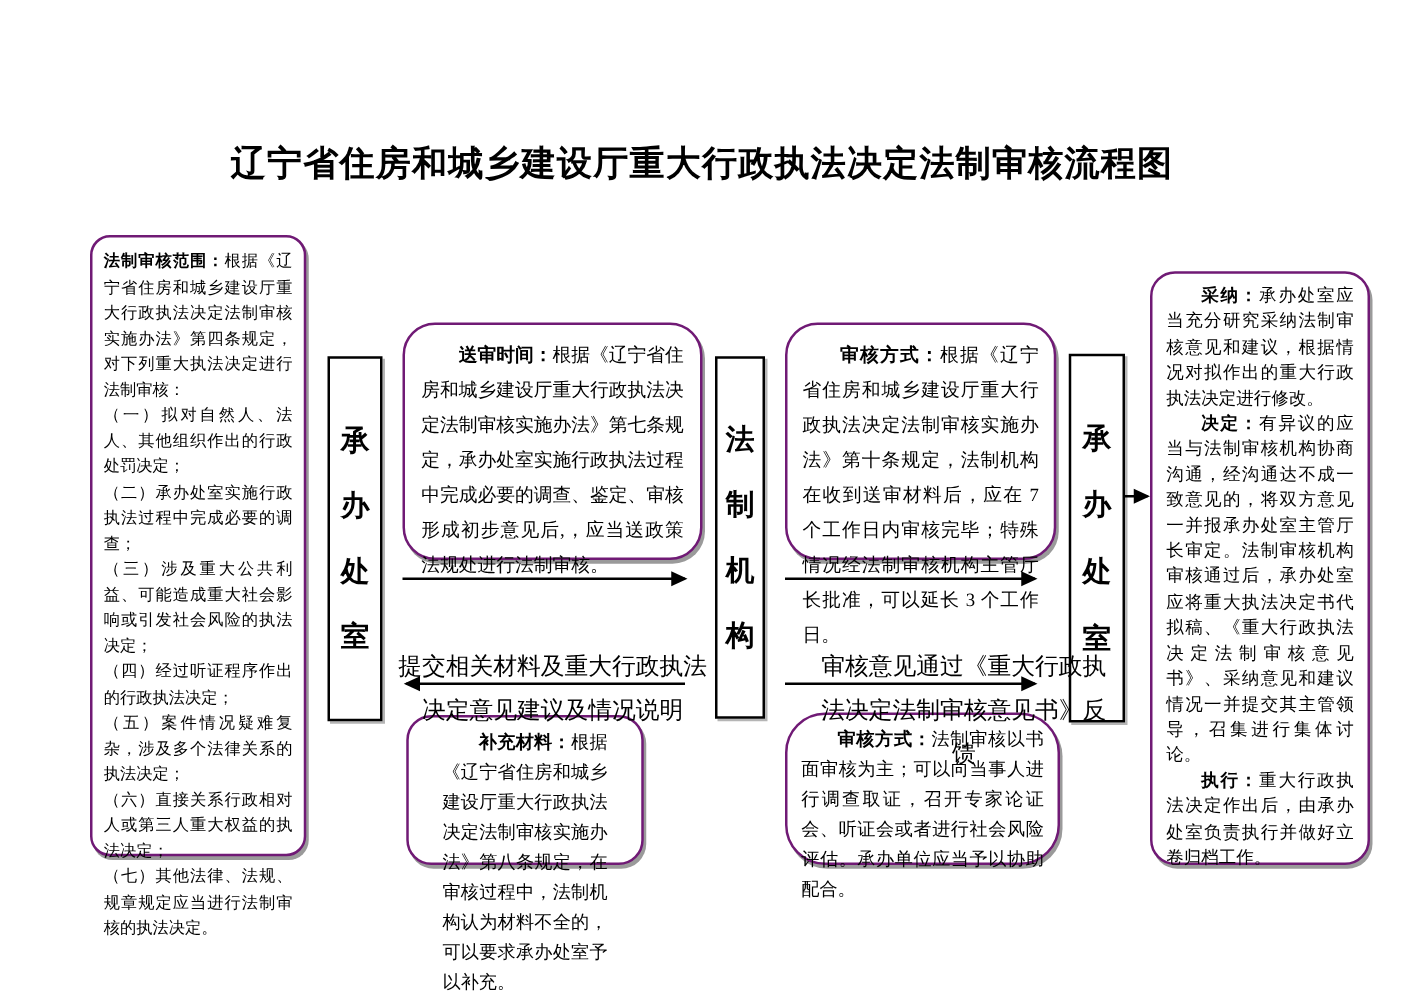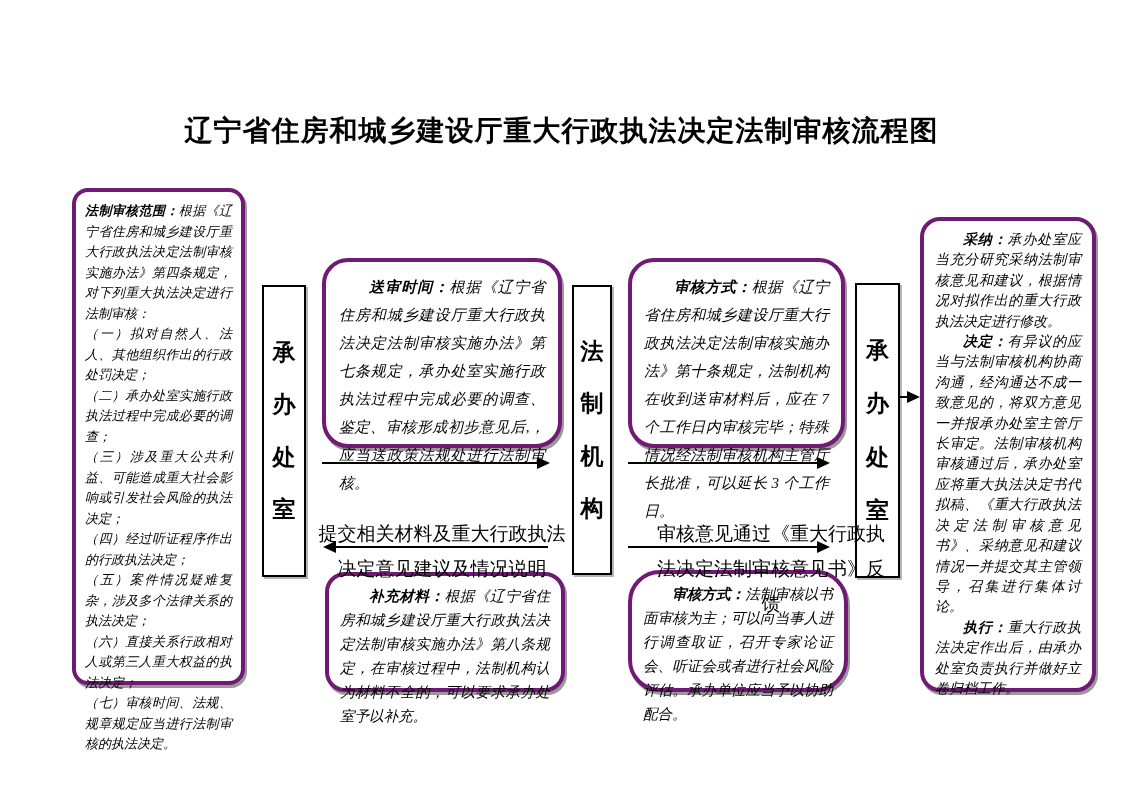--- a/index.html
+++ b/index.html
@@ -8,23 +8,22 @@
     position:relative; width:1123px; height:794px; background:#ffffff;
     font-family:"Liberation Serif","DejaVu Serif",serif; color:#000;
     overflow:hidden;
   }
   .title {
     position:absolute; left:0; top:112px; width:100%;
     text-align:center; font-size:28px; font-weight:bold; letter-spacing:1px;
   }
   
   .rbox {
-    position:absolute; border:4px solid #701a75; background:#fff;
+    position:absolute; border:2px solid #701a75; background:#fff;
     box-shadow:2px 3px 0 #9a9a9a;
-    font-style:italic;
   }
   .rbox p { text-align:justify; }
   .lead { font-weight:bold; }
   .indent { text-indent:2em; }
   
   .scope { left:72px; top:188px; width:173px; height:497px; border-radius:16px;
            padding:9px 9px; font-size:13px; line-height:20.5px; }
   
   .vrect {
     position:absolute; border:2px solid #000; background:#fff;
@@ -35,22 +34,22 @@
   .vrect span { display:block; }
   .vrect-office-left  { left:262px; top:285px; width:44px; height:292px; }
   .vrect-legal        { left:572px; top:285px; width:40px; height:290px; }
   .vrect-office-right { left:855px; top:283px; width:45px; height:295px; }
   
   .submit  { left:322px; top:258px; width:240px; height:190px; border-radius:26px;
              padding:11px 13px; font-size:15px; line-height:28px; }
   .rtime   { left:628px; top:258px; width:217px; height:190px; border-radius:26px;
              padding:11px 12px; font-size:15px; line-height:28px; }
   
-  .supp    { left:325px; top:572px; width:240px; height:120px; border-radius:20px;
-             padding:8px 11px; font-size:14.5px; line-height:24px; }
+  .supp    { left:325px; top:572px; width:190px; height:120px; border-radius:20px;
+             padding:8px 27px; font-size:14.5px; line-height:24px; }
   .method  { left:628px; top:570px; width:220px; height:122px; border-radius:32px;
              padding:8px 11px; font-size:14.5px; line-height:24px; }
   
   .result  { left:920px; top:217px; width:176px; height:475px; border-radius:20px;
              padding:9px 11px; font-size:14px; line-height:20.4px; }
   
   .flabel {
     position:absolute; text-align:center; font-size:19px; line-height:35px;margin-top:36px;
   }
   .flabel-submit   { left:318px; top:480px; width:248px; }
@@ -77,21 +76,21 @@
   <div class="title">辽宁省住房和城乡建设厅重大行政执法决定法制审核流程图</div>
 
   <div class="rbox scope">
     <p><span class="lead">法制审核范围：</span><span>根据《辽宁省住房和城乡建设厅重大行政执法决定法制审核实施办法》第四条规定，对下列重大执法决定进行法制审核：</span></p>
     <p>（一）拟对自然人、法人、其他组织作出的行政处罚决定；</p>
     <p>（二）承办处室实施行政执法过程中完成必要的调查；</p>
     <p>（三）涉及重大公共利益、可能造成重大社会影响或引发社会风险的执法决定；</p>
     <p>（四）经过听证程序作出的行政执法决定；</p>
     <p>（五）案件情况疑难复杂，涉及多个法律关系的执法决定；</p>
     <p>（六）直接关系行政相对人或第三人重大权益的执法决定；</p>
-    <p>（七）审核时间、法规、规章规定应当进行法制审核的执法决定。</p>
+    <p>（七）其他法律、法规、规章规定应当进行法制审核的执法决定。</p>
   </div>
 
   <div class="vrect vrect-office-left">
     <span>承</span>
     <span>办</span>
     <span>处</span>
     <span>室</span>
   </div>
 
   <div class="vrect vrect-legal">

